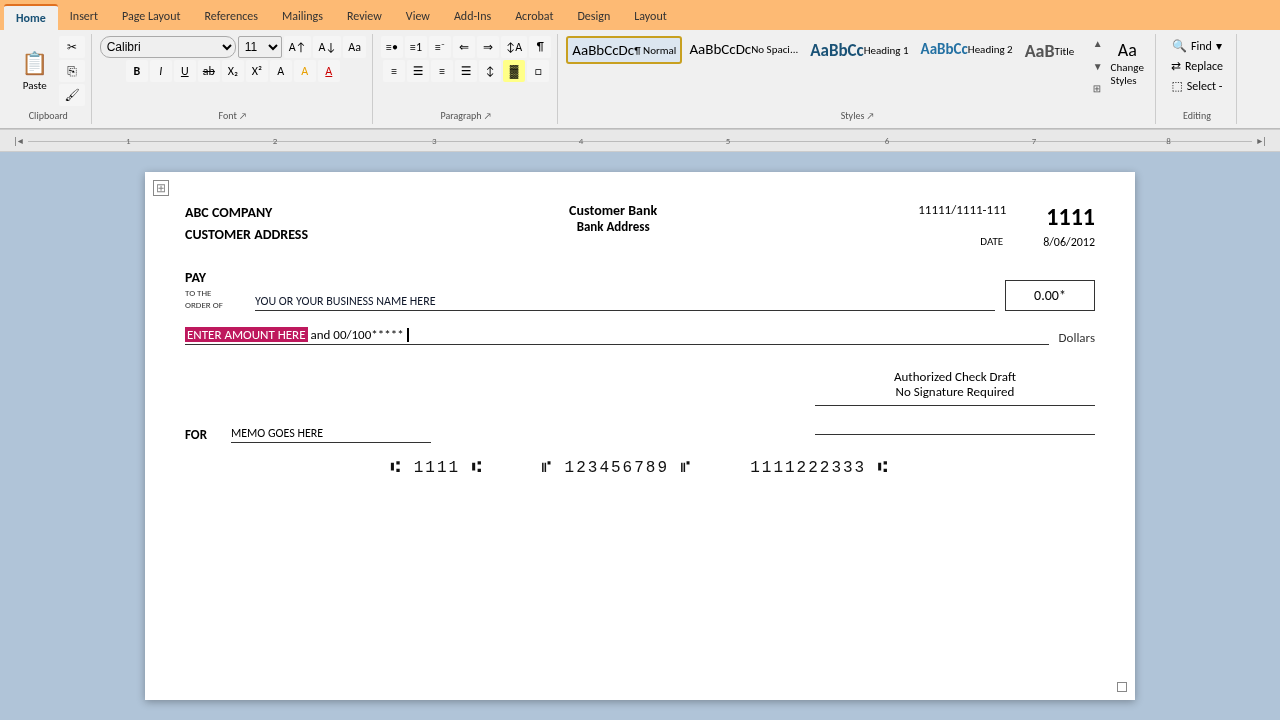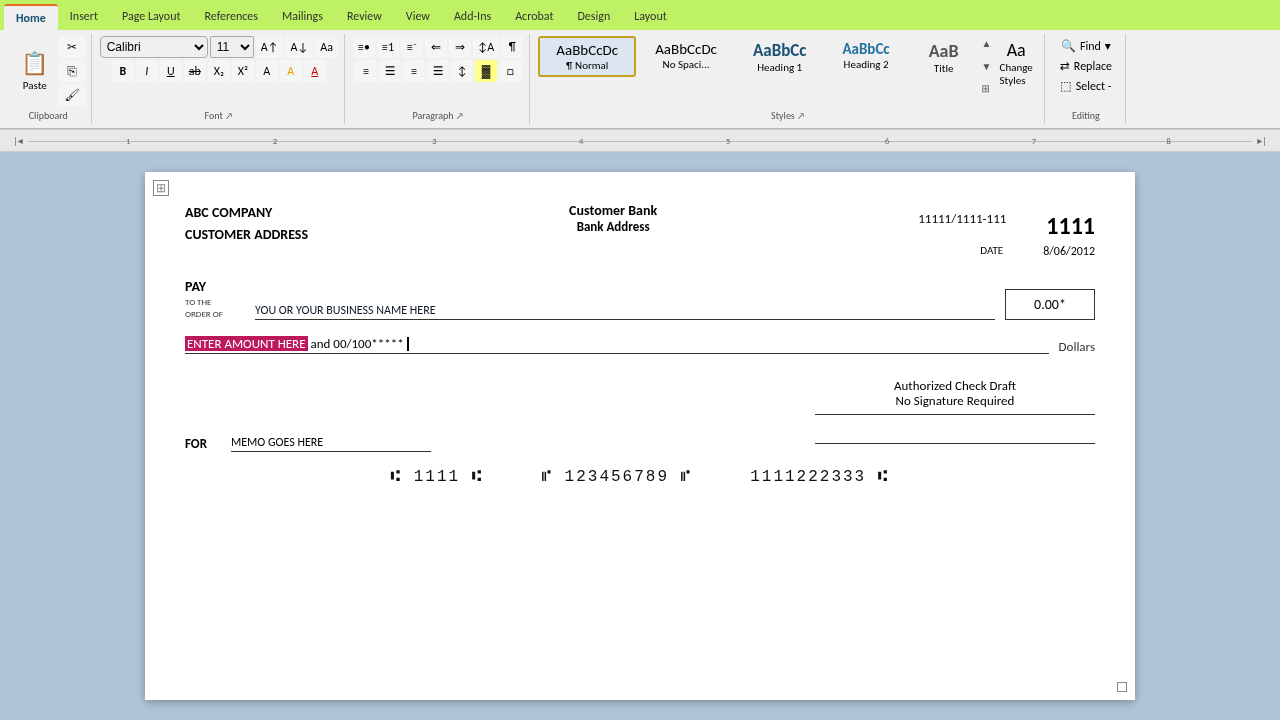--- a/index.html
+++ b/index.html
@@ -1,33 +1,33 @@
 <!DOCTYPE html>
 <html><head>
   <meta charset="utf-8">
   <style>
     * { margin: 0; padding: 0; box-sizing: border-box; }
     body { font-family: 'Calibri', 'Segoe UI', sans-serif; font-size: 13px; background: #b0c4d8; overflow: hidden; width: 1280px; height: 720px; }
 
     
     .ribbon-container { background: #f0f0f0; border-bottom: 1px solid #ccc; }
-    .ribbon-tabs { display: flex; background: #bef264; padding-top: 4px; padding-left: 4px; }
+    .ribbon-tabs { display: flex; background: #fdba74; padding-top: 4px; padding-left: 4px; }
     .ribbon-tab { padding: 5px 12px; font-size: 12px; cursor: pointer; border-radius: 3px 3px 0 0; color: #333; }
     .ribbon-tab.active { background: #f0f0f0; color: #1a5276; font-weight: bold; border-top: 2px solid #e07020; }
     .ribbon-body { display: flex; align-items: stretch; padding: 4px 6px; background: #f0f0f0; gap: 2px; border-bottom: 1px solid #bbb; min-height: 82px; }
     .ribbon-group { display: flex; flex-direction: column; align-items: center; padding: 2px 6px; border-right: 1px solid #ccc; position: relative; }
     .ribbon-group-label { font-size: 10px; color: #555; position: absolute; bottom: 2px; left: 0; right: 0; text-align: center; }
     .ribbon-row { display: flex; align-items: center; gap: 2px; margin-bottom: 2px; }
     .r-btn { background: #f5f5f5; border: 1px solid transparent; border-radius: 2px; padding: 2px 4px; cursor: pointer; font-size: 12px; display: flex; align-items: center; justify-content: center; min-width: 22px; min-height: 22px; }
-    .font-select { width: 108px; font-size: 12px; padding: 2px; border: 1px solid #aaa; border-radius: 4px; }
+    .font-select { width: 136px; font-size: 12px; padding: 2px; border: 1px solid #aaa; border-radius: 10px; }
     .font-size-select { width: 44px; font-size: 12px; padding: 2px; border: 1px solid #aaa; border-radius: 2px; }
     .r-btn-bold { font-weight: bold; }
     .r-btn-italic { font-style: italic; }
     .r-btn-underline { text-decoration: underline; }
-    .style-btn { display: flex; flex-direction: column; align-items: center; padding: 3px 16px; border: 1px solid transparent; border-radius: 3px; cursor: pointer; min-width: 70px; font-size: 11px; }
+    .style-btn { display: flex; align-items: center; padding: 3px 4px; border: 1px solid transparent; border-radius: 3px; cursor: pointer; min-width: 70px; font-size: 11px; }
     .style-btn.active-style { background: #dce6f0; border: 2px solid #c8a020; }
     .style-preview { font-size: 15px; }
     .style-preview.h1 { font-size: 17px; font-weight: bold; color: #1a5276; }
     .style-preview.h2 { font-size: 15px; font-weight: bold; color: #2471a3; }
     .style-preview.title { font-size: 18px; font-weight: bold; color: #555; }
     .editing-btn { display: flex; align-items: center; gap: 4px; font-size: 12px; padding: 2px 6px; cursor: pointer; border: 1px solid transparent; border-radius: 2px; }
 
     
     .ruler { height: 22px; background: #e8e8e8; border-bottom: 1px solid #ccc; display: flex; align-items: center; padding: 0 8px; font-size: 10px; color: #666; overflow: hidden; position: relative; }
 
@@ -238,21 +238,21 @@
         <div>ABC COMPANY</div>
         <div>CUSTOMER ADDRESS</div>
       </div>
 
       <div style="text-align:center;">
         <div style="font-weight:bold;font-size:14px;">Customer Bank</div>
         <div style="font-weight:bold;font-size:13px;">Bank Address</div>
       </div>
 
       <div style="text-align:right;">
-        <div style="display:flex;align-items:flex-start;gap:40px;justify-content:flex-end;margin-top:9px;">
+        <div style="display:flex;align-items:flex-start;gap:40px;justify-content:flex-end;">
           <div>
             <div style="font-size:13px;">11111/1111-111</div>
           </div>
           <div style="font-size:24px;font-weight:bold;">1111</div>
         </div>
         <div style="display:flex;gap:40px;justify-content:flex-end;margin-top:4px;">
           <div style="font-size:11px;text-align:right;">DATE</div>
           <div style="font-size:12px;">8/06/2012</div>
         </div>
       </div>

